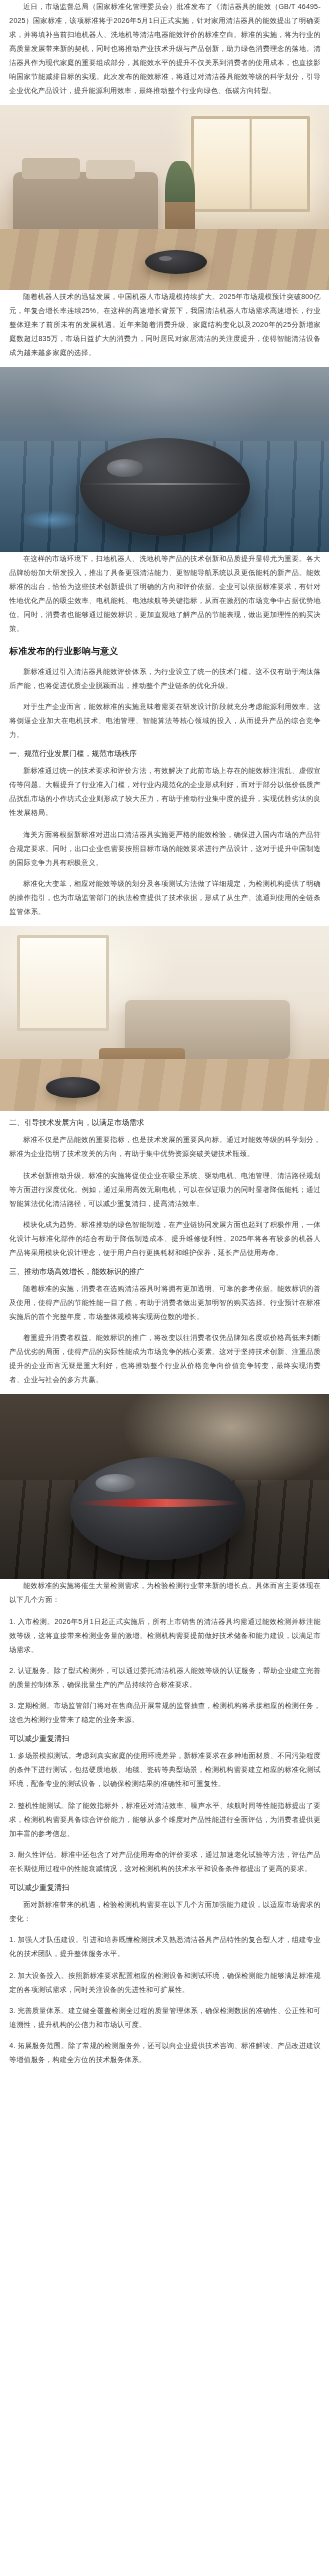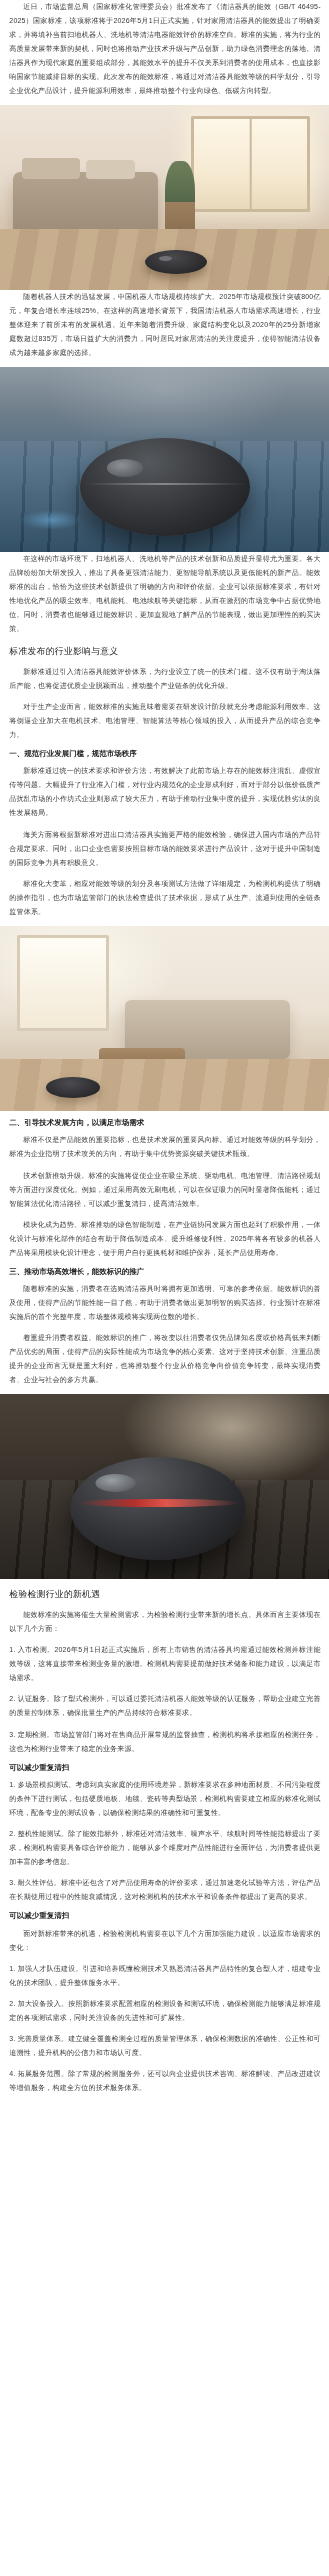--- a/index.html
+++ b/index.html
@@ -165,29 +165,29 @@
     border-radius:50%;
     filter: blur(0.2px);
   }
   .hero4 .rbody:after {
     content:""; position:absolute; left:14%; top:16%; width:40px; height:18.5px;
     background: radial-gradient(ellipse at 40% 35%, #9aa0a6, #4b4e53);
     border-radius:50%;
   }
   h2.sec {
     font-size: 8.8px;
-    font-weight: normal;
+    font-weight: bold;
     color: #1a1a1a;
     margin: 9.3px 0 7.2px 0;
     padding: 0 9.3px;
     letter-spacing: 0.3px;
   }
   h3.sub {
     font-size: 7.5px;
-    font-weight: bold;
+    font-weight: normal;
     color: #222222;
     margin: 7.2px 0 5.2px 0;
     padding: 0 9.3px;
   }
   .spacer { height: 3.1px; }
 </style>
 </head>
 <body>
 
 <div class="page">
@@ -250,21 +250,20 @@
   <div class="block">
     <p class="para">随着标准的实施，消费者在选购清洁器具时将拥有更加透明、可靠的参考依据。能效标识的普及使用，使得产品的节能性能一目了然，有助于消费者做出更加明智的购买选择。行业预计在标准实施后的首个完整年度，市场整体规模将实现两位数的增长。</p>
     <p class="para">着重提升消费者权益。能效标识的推广，将改变以往消费者仅凭品牌知名度或价格高低来判断产品优劣的局面，使得产品的实际性能成为市场竞争的核心要素。这对于坚持技术创新、注重品质提升的企业而言无疑是重大利好，也将推动整个行业从价格竞争向价值竞争转变，最终实现消费者、企业与社会的多方共赢。</p>
   </div>
 
   <div class="hero hero4">
     <div class="planks"></div>
     <div class="rbody"></div>
   </div>
 
-  <h2 class="sec">检验检测行业的新机遇</h2>
   <div class="block">
     <p class="para">能效标准的实施将催生大量检测需求，为检验检测行业带来新的增长点。具体而言主要体现在以下几个方面：</p>
     <p class="para noindent">1. 入市检测。2026年5月1日起正式实施后，所有上市销售的清洁器具均需通过能效检测并标注能效等级，这将直接带来检测业务量的激增。检测机构需要提前做好技术储备和能力建设，以满足市场需求。</p>
     <p class="para noindent">2. 认证服务。除了型式检测外，可以通过委托清洁机器人能效等级的认证服务，帮助企业建立完善的质量控制体系，确保批量生产的产品持续符合标准要求。</p>
     <p class="para noindent">3. 定期检测。市场监管部门将对在售商品开展常规的监督抽查，检测机构将承接相应的检测任务，这也为检测行业带来了稳定的业务来源。</p>
   </div>
 
   <h3 class="sub">可以减少重复清扫</h3>
   <div class="block">
     <p class="para noindent">1. 多场景模拟测试。考虑到真实家庭的使用环境差异，新标准要求在多种地面材质、不同污染程度的条件下进行测试，包括硬质地板、地毯、瓷砖等典型场景，检测机构需要建立相应的标准化测试环境，配备专业的测试设备，以确保检测结果的准确性和可重复性。</p>

